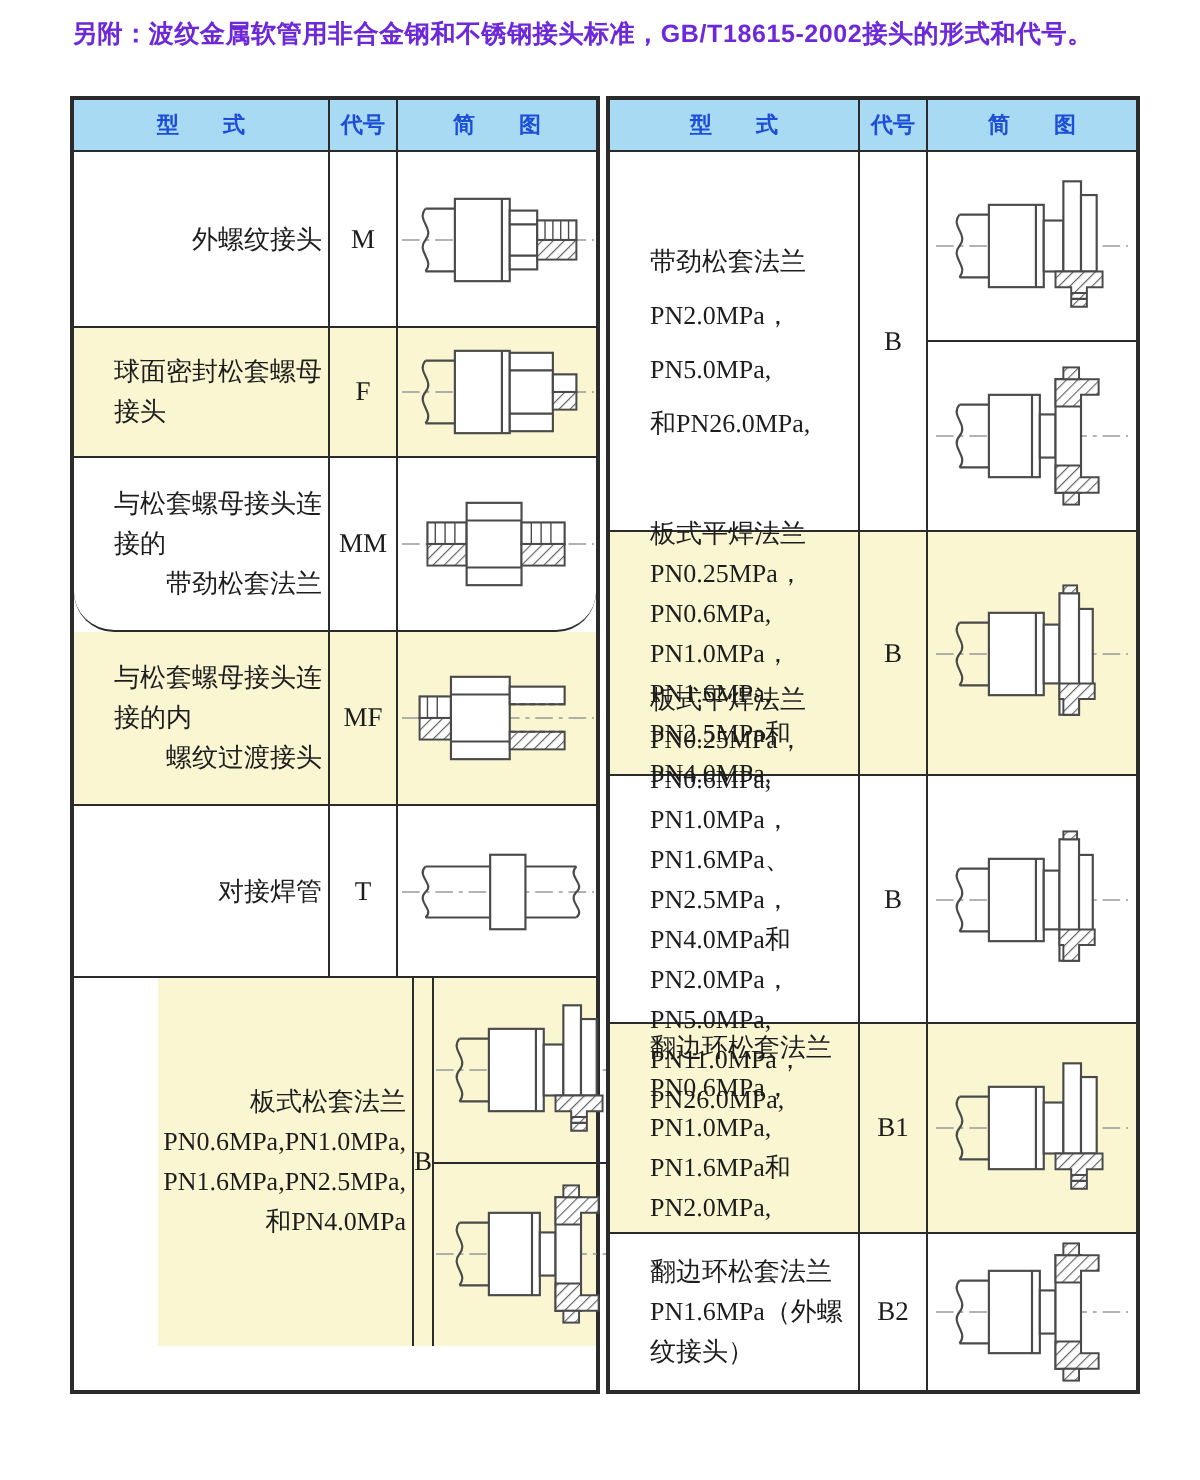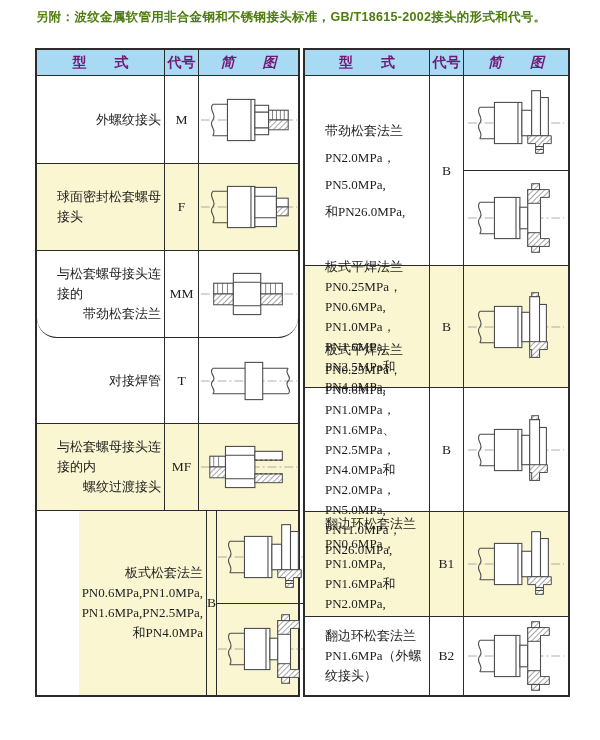--- a/index.html
+++ b/index.html
@@ -6,36 +6,36 @@
     --border:#2b2b2b;
     --stroke:#4a4a4a;
   }
   *{box-sizing:border-box;margin:0;padding:0;}
   html,body{width:600px;height:740px;background:#ffffff;overflow:hidden;}
   body{font-family:"Liberation Serif", serif;color:#1d1d1d;position:relative;}
 
   .title{
     position:absolute;left:36px;top:9px;width:540px;
     font-family:"Liberation Sans", sans-serif;
-    font-weight:bold;font-size:12.5px;color:#4d7c0f;letter-spacing:0.3px;
+    font-weight:bold;font-size:12.5px;color:#6d28d9;letter-spacing:0.3px;
   }
 
   .tables{position:absolute;left:35px;top:48px;display:flex;}
   .tbl{border:2px solid var(--border);background:#fff;}
   .tbl.left{width:265px;}
   .tbl.right{width:267px;margin-left:3px;}
 
   .hrow{display:flex;height:26px;background:#a9daf4;border-bottom:1px solid var(--border);}
   .hcell{display:flex;align-items:center;justify-content:center;
-         font-size:14px;font-weight:bold;color:#701a75;}
+         font-size:11px;font-weight:bold;color:#1d4ed8;}
   .hcell.type{border-right:1px solid var(--border);}
   .hcell.code{border-right:1px solid var(--border);}
   .tbl.left  .hcell.type{width:128px;} .tbl.left  .hcell.code{width:34px;}
   .tbl.right .hcell.type{width:125px;} .tbl.right .hcell.code{width:34px;}
-  .hcell.diag{flex:1;font-style:italic;}
+  .hcell.diag{flex:1;}
 
   .row{display:flex;border-bottom:1px solid var(--border);}
   .row:last-child{border-bottom:none;}
   .row.hl{background:#faf6d2;}
 
   .cell{min-height:100%;}
   .cell.type{display:flex;flex-direction:column;justify-content:center;
              padding:4px 3px 4px 20px;font-size:13px;line-height:20px;
              border-right:1px solid var(--border);}
   .tbl.left  .cell.type{width:128px;align-items:flex-end;}
@@ -82,21 +82,21 @@
                 <path d="M52 14 V56" stroke="#4a4a4a" stroke-width="1.1" fill="none"></path>
                 <rect x="56" y="20" width="14" height="30" stroke="#4a4a4a" stroke-width="1.1" fill="#ffffff"></rect>
                 <path d="M56 27 H70 M56 43 H70" stroke="#4a4a4a" stroke-width="1.1" fill="none"></path>
                 <rect x="70" y="25" width="20" height="10" stroke="#4a4a4a" stroke-width="1.1" fill="#ffffff"></rect>
                 <path d="M74 25 V35 M78 25 V35 M82 25 V35 M86 25 V35" stroke="#4a4a4a" stroke-width="0.7"></path>
                 <rect x="70" y="35" width="20" height="10" fill="url(#hp)" stroke="#4a4a4a" stroke-width="1"></rect>
               </svg>
             </div>
           </div>
         </div>
-        <div class="row hl" style="height: 87px;">
+        <div class="row hl" style="height: 65px;">
           <div class="cell type">
             <div>球面密封松套螺母接头</div>
           </div>
           <div class="cell code">F</div>
           <div class="cell diag">
             <div class="sub">
               <svg width="98" height="72" viewBox="0 0 100 70">
                 <defs>
                   <pattern id="hp" width="4" height="4" patternUnits="userSpaceOnUse" patternTransform="rotate(45)">
                     <rect width="4" height="4" fill="#fff"></rect>
@@ -137,44 +137,20 @@
                 <rect x="14" y="35" width="20" height="11" fill="url(#hp)" stroke="#4a4a4a" stroke-width="1"></rect>
                 <rect x="34" y="14" width="28" height="42" stroke="#4a4a4a" stroke-width="1.1" fill="#ffffff"></rect>
                 <path d="M34 23 H62 M34 47 H62" stroke="#4a4a4a" stroke-width="1.1" fill="none"></path>
                 <rect x="62" y="24" width="22" height="11" stroke="#4a4a4a" stroke-width="1.1" fill="#ffffff"></rect>
                 <path d="M67 24 V35 M72 24 V35 M77 24 V35" stroke="#4a4a4a" stroke-width="0.7"></path>
                 <rect x="62" y="35" width="22" height="11" fill="url(#hp)" stroke="#4a4a4a" stroke-width="1"></rect>
               </svg>
             </div>
           </div>
         </div>
-        <div class="row" style="height: 86px;">
-          <div class="cell type">
-            <div>对接焊管</div>
-          </div>
-          <div class="cell code">T</div>
-          <div class="cell diag">
-            <div class="sub">
-              <svg width="98" height="72" viewBox="0 0 100 70">
-                <defs>
-                  <pattern id="hp" width="4" height="4" patternUnits="userSpaceOnUse" patternTransform="rotate(45)">
-                    <rect width="4" height="4" fill="#fff"></rect>
-                    <line x1="0" y1="0" x2="0" y2="4" stroke="#666" stroke-width="1.2"></line>
-                  </pattern>
-                </defs>
-                <path d="M1 35 H99" stroke="#999" stroke-width="0.8" fill="none" stroke-dasharray="9 3 2 3"></path>
-                <path d="M46 22 H13 M46 48 H13" stroke="#4a4a4a" stroke-width="1.1" fill="none"></path>
-                <path d="M13 22 C8 27 18 31 13 35 C8 40 18 44 13 48" stroke="#4a4a4a" stroke-width="1.1" fill="none"></path>
-                <rect x="46" y="16" width="18" height="38" stroke="#4a4a4a" stroke-width="1.1" fill="#ffffff"></rect>
-                <path d="M64 22 H90 M64 48 H90" stroke="#4a4a4a" stroke-width="1.1" fill="none"></path>
-                <path d="M90 22 C85 27 95 31 90 35 C85 40 95 44 90 48" stroke="#4a4a4a" stroke-width="1.1" fill="none"></path>
-              </svg>
-            </div>
-          </div>
-        </div>
         <div class="row hl" style="height: 87px;">
           <div class="cell type">
             <div>与松套螺母接头连接的内</div>
             <div>螺纹过渡接头</div>
           </div>
           <div class="cell code">MF</div>
           <div class="cell diag">
             <div class="sub">
               <svg width="98" height="72" viewBox="0 0 100 70">
                 <defs>
@@ -185,20 +161,44 @@
                 </defs>
                 <path d="M1 35 H99" stroke="#999" stroke-width="0.8" fill="none" stroke-dasharray="9 3 2 3"></path>
                 <rect x="10" y="24" width="16" height="11" stroke="#4a4a4a" stroke-width="1.1" fill="#ffffff"></rect>
                 <path d="M14 24 V35 M19 24 V35" stroke="#4a4a4a" stroke-width="0.7"></path>
                 <rect x="10" y="35" width="16" height="11" fill="url(#hp)" stroke="#4a4a4a" stroke-width="1"></rect>
                 <rect x="26" y="14" width="30" height="42" stroke="#4a4a4a" stroke-width="1.1" fill="#ffffff"></rect>
                 <path d="M26 23 H56 M26 47 H56" stroke="#4a4a4a" stroke-width="1.1" fill="none"></path>
                 <rect x="56" y="19" width="28" height="9" stroke="#4a4a4a" stroke-width="1.1" fill="#ffffff"></rect>
                 <rect x="56" y="42" width="28" height="9" fill="url(#hp)" stroke="#4a4a4a" stroke-width="1"></rect>
                 <path d="M56 28 H84 M56 42 H84" stroke="#4a4a4a" stroke-width="1.1" fill="none" stroke-dasharray="3 2"></path>
+              </svg>
+            </div>
+          </div>
+        </div>
+        <div class="row" style="height: 86px;">
+          <div class="cell type">
+            <div>对接焊管</div>
+          </div>
+          <div class="cell code">T</div>
+          <div class="cell diag">
+            <div class="sub">
+              <svg width="98" height="72" viewBox="0 0 100 70">
+                <defs>
+                  <pattern id="hp" width="4" height="4" patternUnits="userSpaceOnUse" patternTransform="rotate(45)">
+                    <rect width="4" height="4" fill="#fff"></rect>
+                    <line x1="0" y1="0" x2="0" y2="4" stroke="#666" stroke-width="1.2"></line>
+                  </pattern>
+                </defs>
+                <path d="M1 35 H99" stroke="#999" stroke-width="0.8" fill="none" stroke-dasharray="9 3 2 3"></path>
+                <path d="M46 22 H13 M46 48 H13" stroke="#4a4a4a" stroke-width="1.1" fill="none"></path>
+                <path d="M13 22 C8 27 18 31 13 35 C8 40 18 44 13 48" stroke="#4a4a4a" stroke-width="1.1" fill="none"></path>
+                <rect x="46" y="16" width="18" height="38" stroke="#4a4a4a" stroke-width="1.1" fill="#ffffff"></rect>
+                <path d="M64 22 H90 M64 48 H90" stroke="#4a4a4a" stroke-width="1.1" fill="none"></path>
+                <path d="M90 22 C85 27 95 31 90 35 C85 40 95 44 90 48" stroke="#4a4a4a" stroke-width="1.1" fill="none"></path>
               </svg>
             </div>
           </div>
         </div>
         <div class="row hl" style="height: 184px; margin-left: 42px;">
           <div class="cell type">
             <div>板式松套法兰</div>
             <div>PN0.6MPa,PN1.0MPa,</div>
             <div>PN1.6MPa,PN2.5MPa,</div>
             <div>和PN4.0MPa</div>

